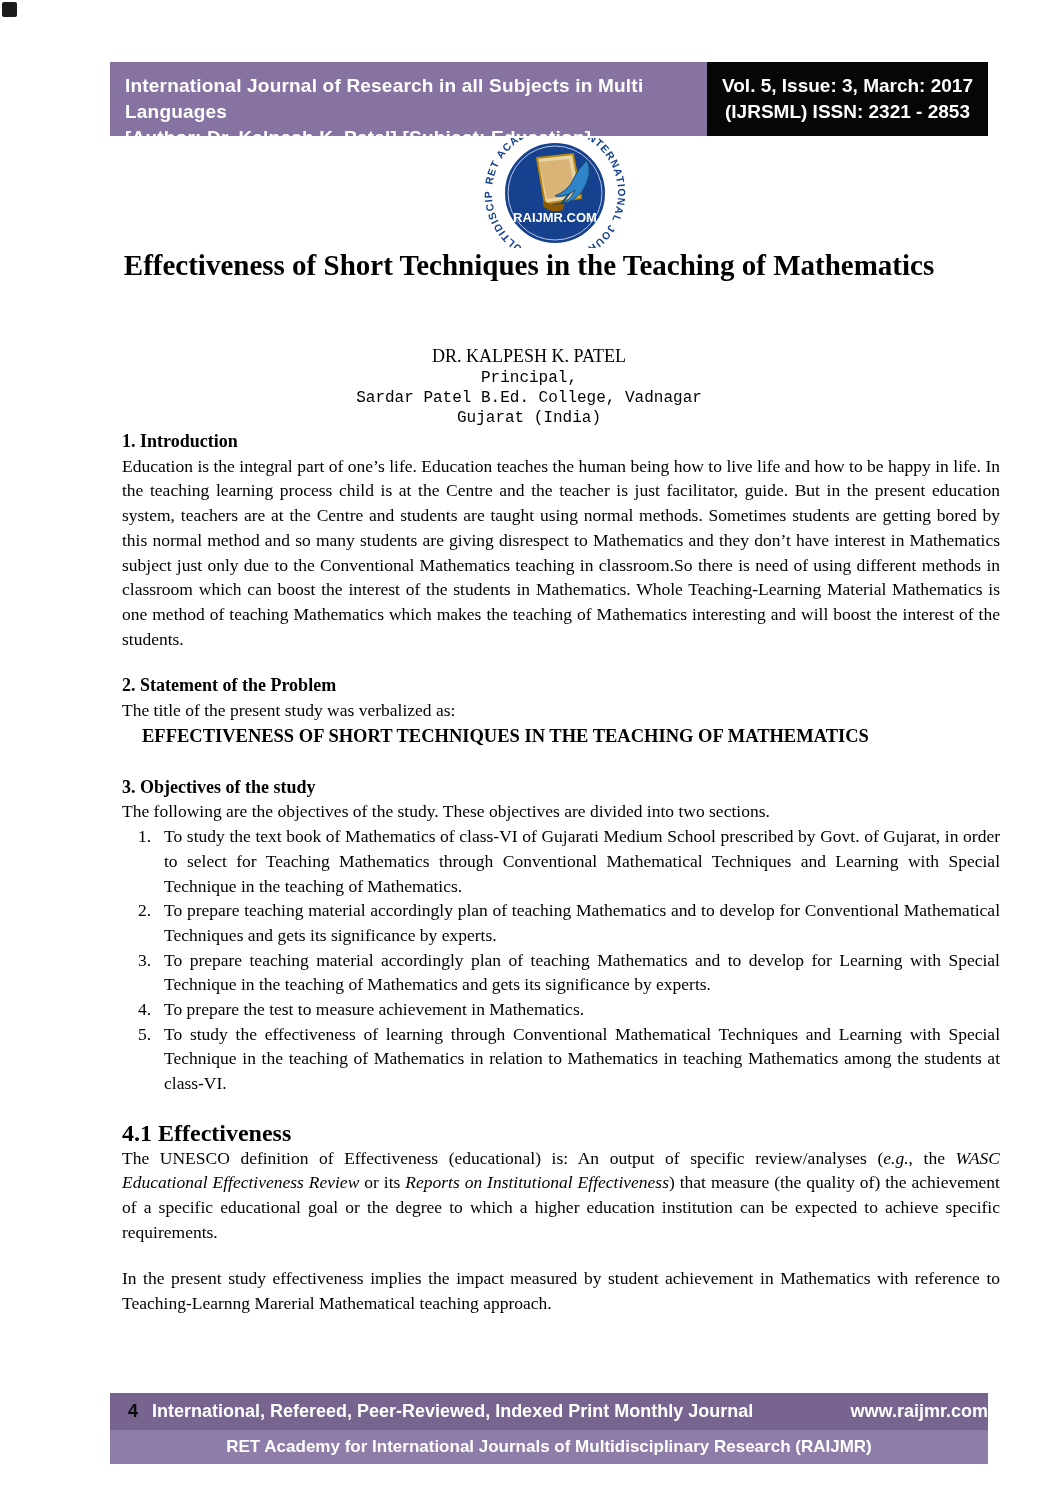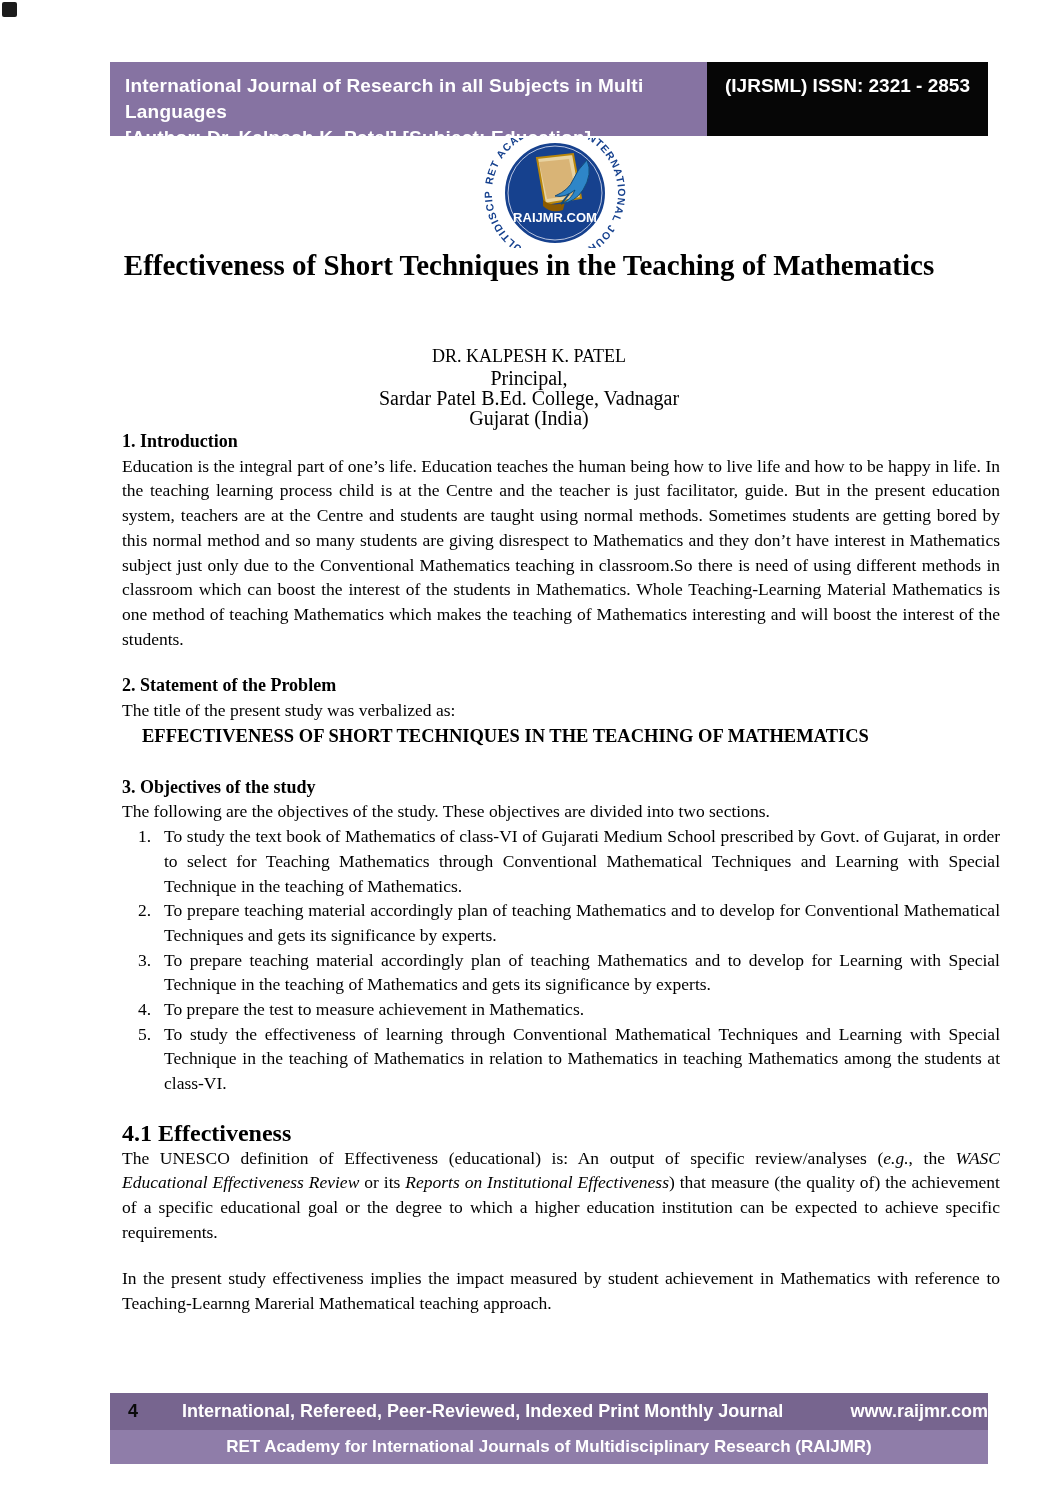--- a/index.html
+++ b/index.html
@@ -35,21 +35,21 @@
   .title {
     position:absolute; top:246px; left:50%; transform:translateX(-50%);
     width:830px; text-align:center; font-size:29px; font-weight:bold;
     line-height:39px; color:#000000;
   }
   .author-block {
     position:absolute; top:345px; left:0; width:100%; text-align:center;
     color:#000000;
   }
   .author-name { font-size:18px; line-height:23px; }
-  .author-line { font-size:20px; line-height:20px; }
+  .author-line { font-size:16px; line-height:20px;font-family:Liberation Mono, monospace; }
   
   .body-col {
     position:absolute; left:122px; top:429px; width:878px; color:#000000;
     font-size:17.5px; line-height:24.7px;
   }
   .sec-heading { font-weight:bold; font-size:18px; }
   .sub-heading { font-weight:bold; font-size:24px; }
   .para { text-align:justify; }
   .gap22 { height:22px; }
   .gap25 { height:25px; }
@@ -60,40 +60,41 @@
   em { font-style:italic; }
   
   .footer {
     position:absolute; left:110px; top:1393px; width:878px;
     font-family:"Liberation Sans", sans-serif; font-weight:bold;
   }
   .footer-row1 {
     height:37px; display:flex; align-items:center; font-size:18px;
   }
   .footer-pagenum { color:#0b0b0b; padding-left:18px; }
-  .footer-journal { color:#ffffff; padding-left:14px; flex:1;margin-left:30px; }
+  .footer-journal { color:#ffffff; padding-left:14px; flex:1; }
   .footer-url { color:#ffffff; }
   .footer-row2 {
     height:34px; display:flex; align-items:center; justify-content:center;
     color:#ffffff; font-size:17px;
   }
 </style>
 </head>
 <body>
 
 <div class="page">
 
   <div class="corner-artifact"></div>
 
   <div class="header">
     <div class="header-left" style="background:#8673A2;">
       <div>International Journal of Research in all Subjects in Multi Languages</div>
       <div>[Author: Dr. Kalpesh K. Patel] [Subject: Education]</div>
     </div>
     <div class="header-right" style="background:#060606;">
+      <div>Vol. 5, Issue: 3, March: 2017</div>
       <div>(IJRSML)  ISSN: 2321 - 2853</div>
     </div>
   </div>
 
   <div class="logo-wrap">
     <svg width="200" height="110" viewBox="0 0 200 110">
       <defs>
         <path id="ringPath" d="M 100 117 m -63 0 a 63 63 0 1 1 126 0 a 63 63 0 1 1 -126 0" transform="rotate(-125 100 117) translate(0 -63)"></path>
         <path id="ringCircle" d="M 37 55 A 63 63 0 1 1 163 55 A 63 63 0 1 1 37 55"></path>
       </defs>

